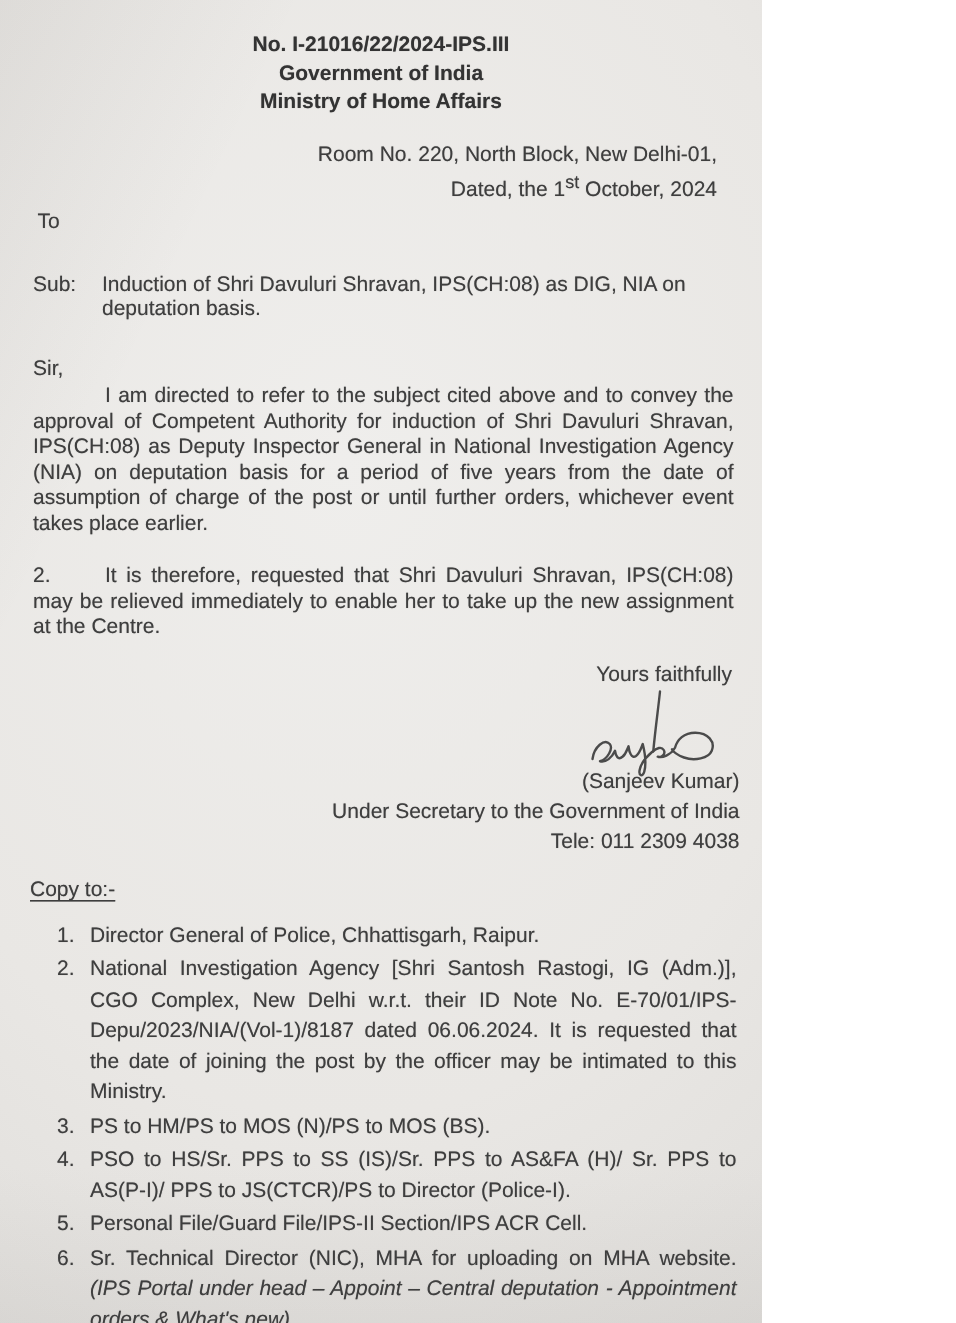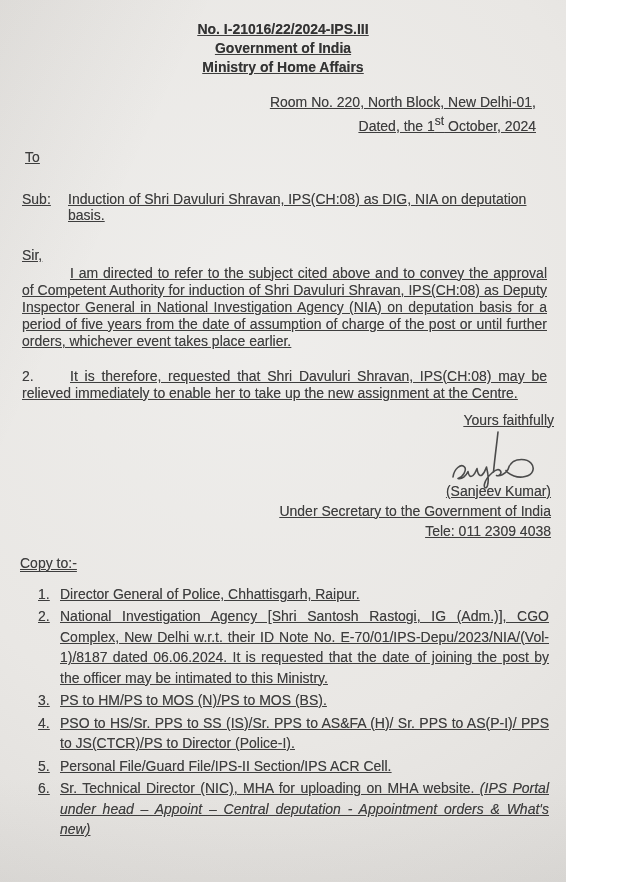--- a/index.html
+++ b/index.html
@@ -1,43 +1,42 @@
 <!DOCTYPE html>
 <html><head>
 <meta charset="utf-8">
 <style>
   html,body{margin:0;padding:0;}
   .page{
     position:relative;
-    width:566px;height:882px;
+    width:508px;height:882px;
     overflow:hidden;
     box-sizing:border-box;
     background:
       linear-gradient(115deg, rgba(70,65,60,0.07), rgba(0,0,0,0) 22%),
       linear-gradient(0deg, rgba(70,65,60,0.06), rgba(0,0,0,0) 12%),
       radial-gradient(ellipse 120% 90% at 45% 35%, #efeeec 0%, #e9e7e4 55%, #dcdad7 100%);
     font-family:"Liberation Sans","DejaVu Sans",sans-serif;
     font-size:14px;
     color:#3e3e3e;
     text-shadow:0 0 .5px rgba(70,70,70,.55);
-    text-decoration:underline;
   }
   .hdr{padding-top:20px;text-align:center;font-weight:bold;color:#333;line-height:19px;font-size:14px;}
   .dateblock{margin-top:16px;text-align:right;padding-right:30px;line-height:19px;}
   sup{font-size:12px;}
-  .to{margin-top:13px;margin-left:25px;}
+  .to{margin-top:3px;margin-left:25px;}
   .recipient{margin-top:15px;margin-left:68px;line-height:19px;}
   .subrow{margin-top:26px;margin-left:22px;margin-right:19px;display:flex;}
   .sublabel{width:46px;flex-shrink:0;}
   .salutation{margin-top:24px;margin-left:22px;}
   .para{margin:0 19px 0 22px;line-height:17px;text-align:justify;}
   .p1{margin-top:2px;text-indent:48px;}
   .p2{margin-top:18px;}
   .p2num{display:inline-block;width:48px;text-indent:0;}
-  .closing{margin-top:10px;text-align:right;padding-right:12px;}
+  .closing{margin-top:15px;text-align:right;padding-right:20px;}
   .sigblock{margin-top:2px;text-align:right;padding-right:15px;line-height:20px;}
   .sig{display:inline-block;width:100px;height:62px;margin-bottom:-16px;margin-right:5px;}
   .sig path{fill:none;stroke:#4b4b4b;stroke-width:1.6;stroke-linecap:round;stroke-linejoin:round;}
   .copyhead{margin-top:14px;margin-left:20px;text-decoration:underline;text-underline-offset:3px;}
   .copylist{margin-top:13px;margin-left:38px;margin-right:17px;}
   .copyitem{display:flex;line-height:20.5px;margin-bottom:2px;}
   .num{width:22px;flex-shrink:0;}
   .itxt{flex:1;text-align:justify;}
   .ital{font-style:italic;}
 </style>

